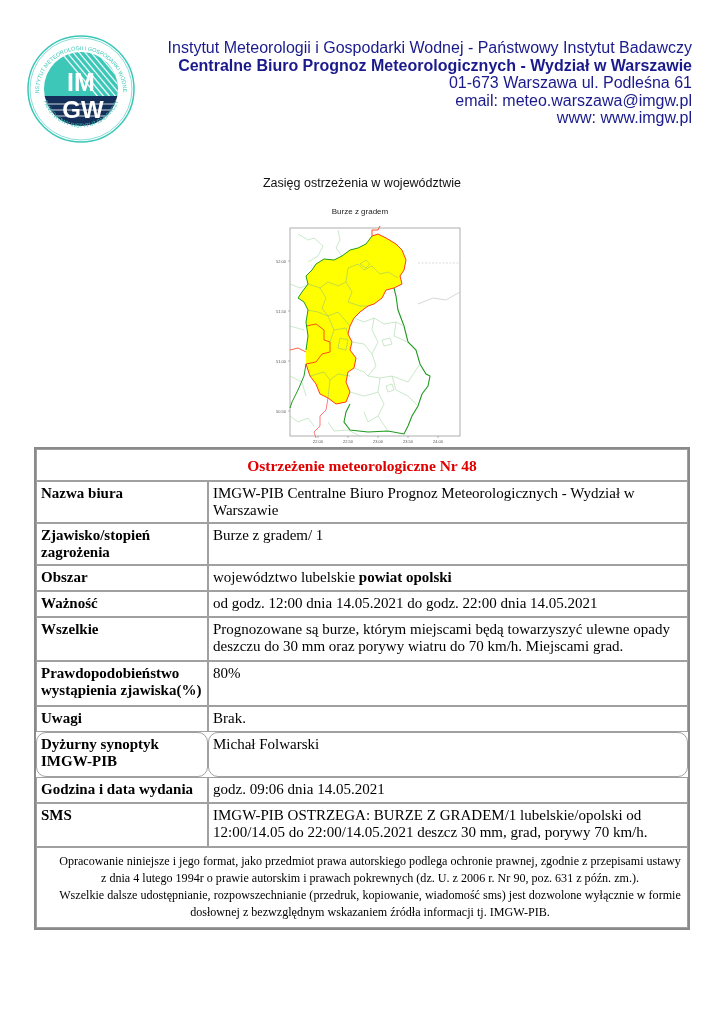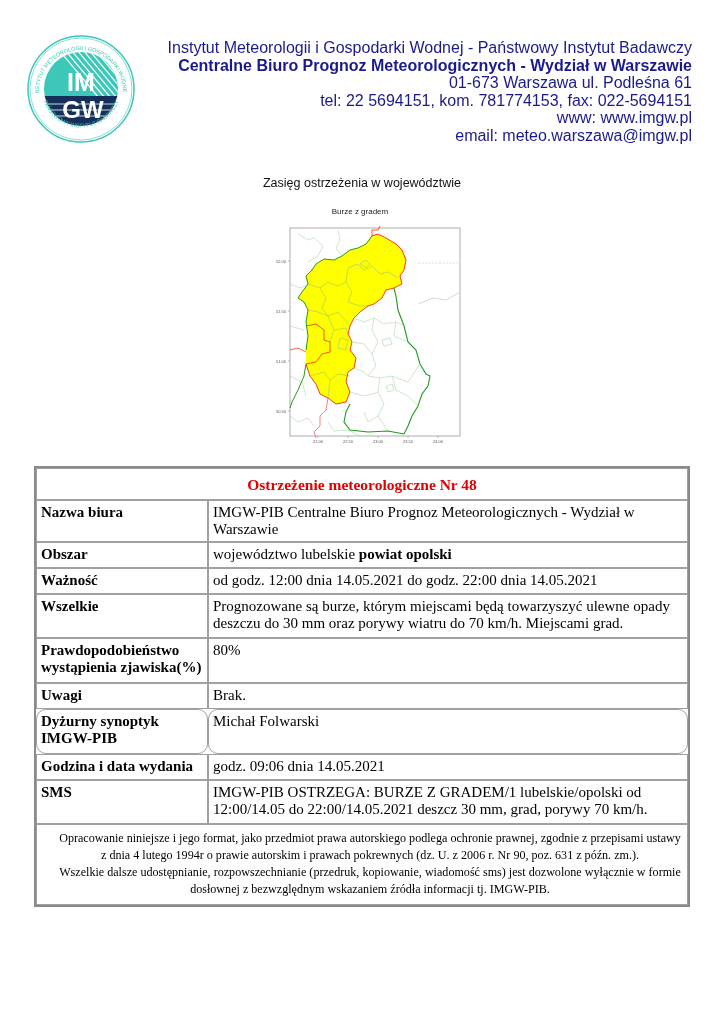--- a/index.html
+++ b/index.html
@@ -8,21 +8,21 @@
   .logo { position: absolute; left: 26px; top: 34px; width: 110px; height: 110px; }
 
   .header { position: absolute; right: 32px; top: 39px; text-align: right; font-family: "Liberation Sans", sans-serif; font-size: 16px; line-height: 17.6px; color: #1a1a8c; }
   .header .bold { font-weight: bold; margin-left: 15px; }
 
   .map-title { position: absolute; left: 0; width: 724px; top: 176px; text-align: center; font-family: "Liberation Sans", sans-serif; font-size: 12.5px; color: #111; }
   .map-subtitle { position: absolute; left: 310px; width: 100px; top: 207px; text-align: center; font-family: "Liberation Sans", sans-serif; font-size: 8px; color: #222; }
 
   .map { position: absolute; left: 268px; top: 226px; width: 196px; height: 220px; }
 
-  table.warn { position: absolute; left: 34px; top: 466px; width: 656px; border-collapse: separate; border-spacing: 0; border: 2px solid #8a8a8a; }
+  table.warn { position: absolute; left: 34px; top: 447px; width: 656px; border-collapse: separate; border-spacing: 0; border: 2px solid #8a8a8a; }
   table.warn td { border: 1px solid #a0a0a0; padding: 3px 4px; vertical-align: top; font-size: 15px; line-height: 17px; }
   table.warn td.lab { width: 162px; font-weight: bold; }
   table.warn td.title { text-align: center; color: #e00000; font-weight: bold; font-size: 15.5px; height: 24px; vertical-align: middle; }
   table.warn tr.r1 td { height: 18px; }
   table.warn tr.tall td { height: 36px; }
   table.warn tr.prob td { height: 37px; }
   table.warn tr.syn td { height: 37px; border-radius: 10px; }
   table.warn td.footer { text-align: center; font-size: 12.1px; line-height: 17px; padding: 5px 4px 6px 20px; }
   .footer p { margin: 0; }
 </style>
@@ -61,23 +61,22 @@
   <text x="55" y="57" text-anchor="middle" font-family="Liberation Sans, sans-serif" font-weight="bold" font-size="25" fill="#ffffff">IM</text>
   <text x="57" y="84" text-anchor="middle" font-family="Liberation Sans, sans-serif" font-weight="bold" font-size="24" fill="#ffffff">GW</text>
   <text font-family="Liberation Sans, sans-serif" font-size="5.5" fill="#3cc7b8"><textPath href="#ringTop" startOffset="50%" text-anchor="middle">INSTYTUT METEOROLOGII I GOSPODARKI WODNEJ</textPath></text>
   <text font-family="Liberation Sans, sans-serif" font-size="5.5" fill="#3cc7b8"><textPath href="#ringBot" startOffset="50%" text-anchor="middle">PAŃSTWOWY INSTYTUT BADAWCZY</textPath></text>
 </svg>
 
 <div class="header">
   <div>Instytut Meteorologii i Gospodarki Wodnej - Państwowy Instytut Badawczy</div>
   <div class="bold">Centralne Biuro Prognoz Meteorologicznych - Wydział w Warszawie</div>
   <div>01-673 Warszawa ul. Podleśna 61</div>
-  <div>tel: 22 5694151, kom. 781774153, fax: 022-5694151</div>
+  <div>email: meteo.warszawa@imgw.pl</div>
   <div>www: www.imgw.pl</div>
-  <div>email: meteo.warszawa@imgw.pl</div>
 </div>
 
 <div class="map-title">Zasięg ostrzeżenia w województwie</div>
 <div class="map-subtitle">Burze z gradem</div>
 
 <svg class="map" viewBox="0 0 196 220">
   <rect x="0" y="0" width="196" height="220" fill="#ffffff"></rect>
   <rect x="22" y="2" width="170" height="208" fill="#ffffff" stroke="#9a9a9a" stroke-width="0.8"></rect>
 
   <path d="M 150 37 L 192 37" stroke="#cccccc" stroke-width="0.7" stroke-dasharray="2,1.5" fill="none"></path>
@@ -162,20 +161,24 @@
 <table class="warn">
   <tbody>
       <tr>
     <td class="title" colspan="2">Ostrzeżenie meteorologiczne Nr 48</td>
   </tr>
   <tr class="r1">
     <td class="lab">Nazwa biura</td>
     <td>IMGW-PIB Centralne Biuro Prognoz Meteorologicznych - Wydział w Warszawie</td>
   </tr>
   <tr class="r1">
+    <td class="lab">Zjawisko/stopień zagrożenia</td>
+    <td>Burze z gradem/ 1</td>
+  </tr>
+  <tr class="r1">
     <td class="lab">Obszar</td>
     <td><span>województwo lubelskie </span><b>powiat opolski</b></td>
   </tr>
   <tr class="r1">
     <td class="lab">Ważność</td>
     <td>od godz. 12:00 dnia 14.05.2021 do godz. 22:00 dnia 14.05.2021</td>
   </tr>
   <tr class="tall">
     <td class="lab">Wszelkie</td>
     <td>Prognozowane są burze, którym miejscami będą towarzyszyć ulewne opady deszczu do 30 mm oraz porywy wiatru do 70 km/h. Miejscami grad.</td>

